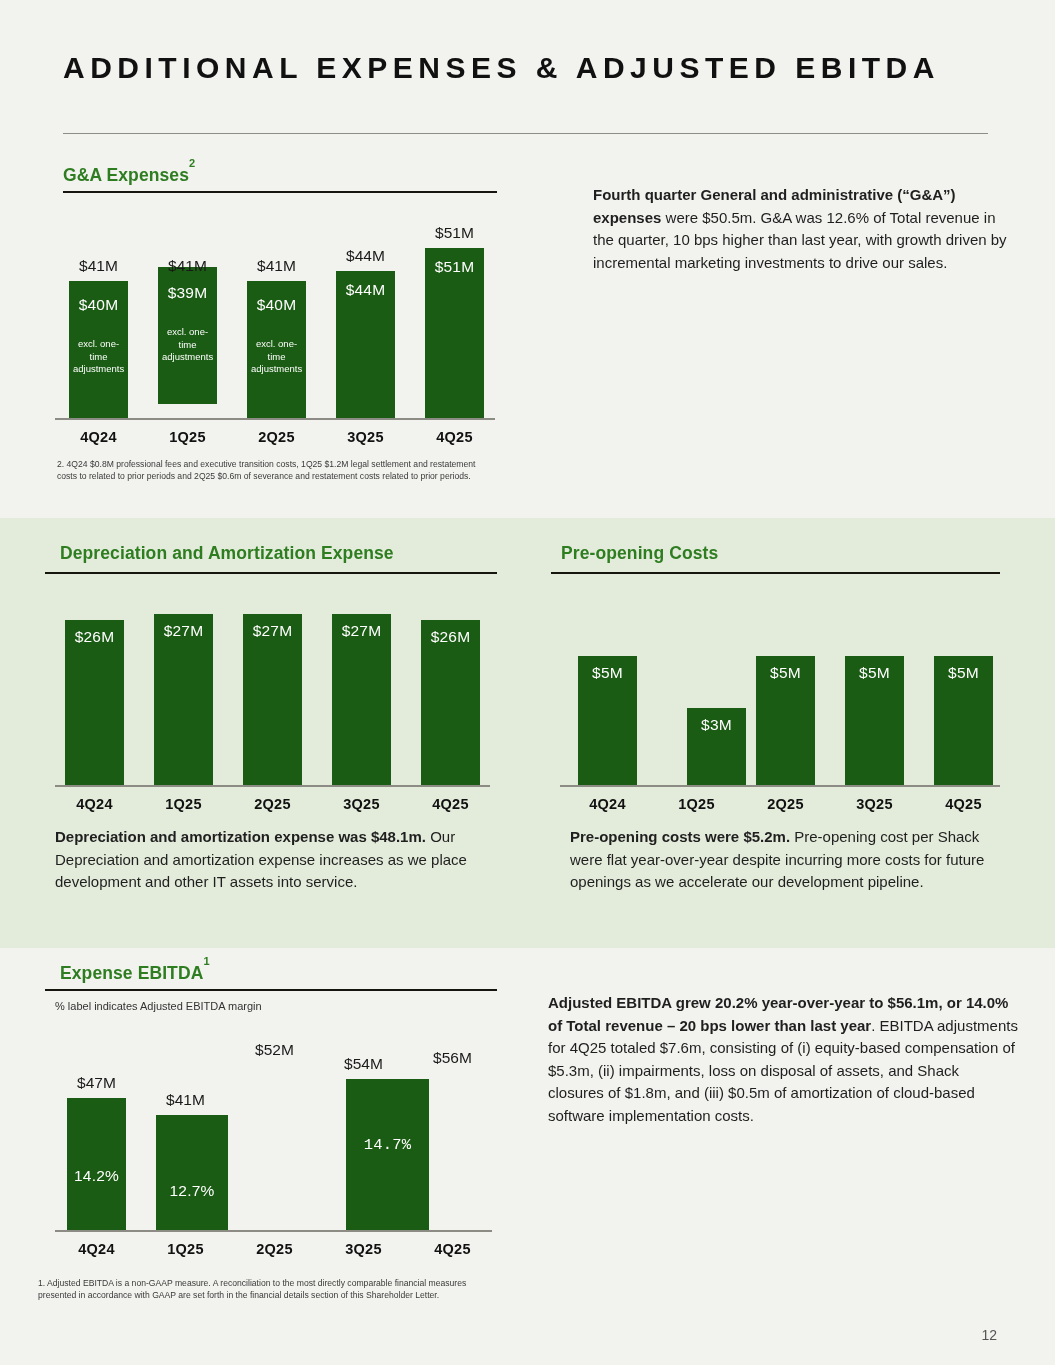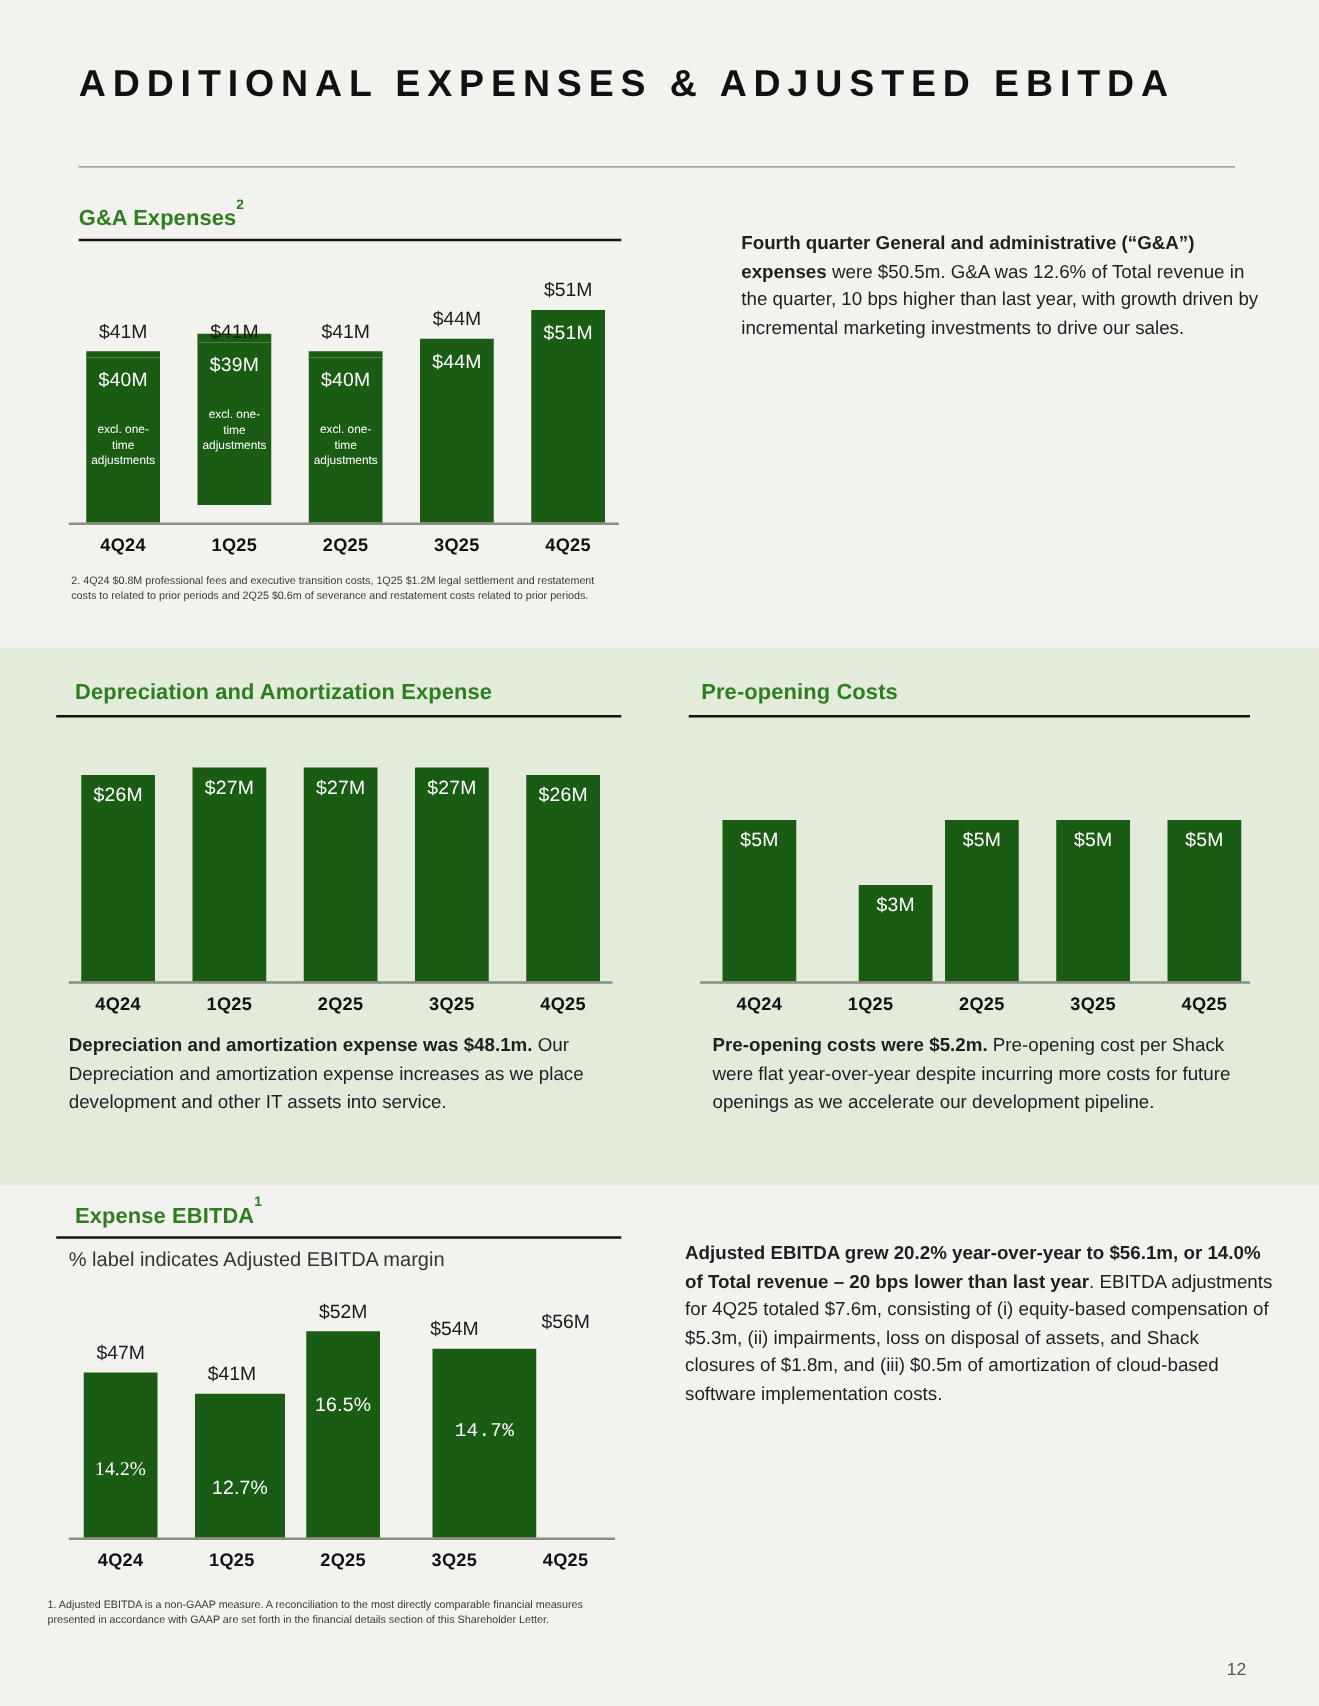--- a/index.html
+++ b/index.html
@@ -68,21 +68,21 @@
   .copy{
     position:absolute;font-size:15px;line-height:22.5px;color:#1f1f1f;
   }
   .copy b{font-weight:bold;}
 
   .fnote{
     position:absolute;font-size:8.6px;line-height:12.4px;color:#3a3a3a;
   }
 
   #chart-subtitle{
-    position:absolute;font-size:16px;color:#333;
+    position:absolute;font-size:11px;color:#333;
   }
 
   #page-number{
     position:absolute;right:58px;bottom:22px;
     font-size:14px;color:#555;
   }
 </style>
 </head>
 <body>
 
@@ -242,38 +242,33 @@
 <div class="sec-title" style="left:60px;top:962px;">
   <span>Expense EBITDA</span><sup>1</sup>
 </div>
 <div class="sec-rule" style="left:45px;top:989px;width:452px;"></div>
 <div id="chart-subtitle" style="left:55px;top:1000px;">% label indicates Adjusted EBITDA margin</div>
 
 <div class="chart" id="chart-ebitda" style="left:55px;top:1020px;width:440px;height:250px;">
     <div class="plot" style="height:250px;">
       <div class="axis" style="top:210px;width:437px;left:0px;"></div>
       <div style="position:absolute;left:12px;top:78px;width:59px;height:132px;">
-        <div class="bar" style="left:0;width:59px;height:132px;font-family:Liberation Serif, serif;">
+        <div class="bar" style="left:0;width:59px;height:132px;">
           <div class="inlabel" style="top:69px;">14.2%</div>
         </div>
       </div>
       <div class="toplabel" style="left:0px;width:83px;top:54px;">$47M</div>
       <div class="xlab" style="left:-4px;width:91px;top:221px;">4Q24</div>
       <div style="position:absolute;left:101px;top:95px;width:59px;height:115px;">
         <div class="bar" style="left:0;width:72px;height:115px;">
           <div class="inlabel" style="top:67px;">12.7%</div>
         </div>
       </div>
       <div class="toplabel" style="left:89px;width:83px;top:71px;">$41M</div>
       <div class="xlab" style="left:85px;width:91px;top:221px;">1Q25</div>
-      <div style="position:absolute;left:190px;top:45px;width:59px;height:165px;">
-        <div class="bar" style="left:0;width:59px;height:165px;">
-          <div class="inlabel" style="top:51px;">16.5%</div>
-        </div>
-      </div>
       <div class="toplabel" style="left:178px;width:83px;top:21px;">$52M</div>
       <div class="xlab" style="left:174px;width:91px;top:221px;">2Q25</div>
       <div style="position:absolute;left:279px;top:59px;width:59px;height:151px;">
         <div class="bar" style="left:12px;width:83px;height:151px;font-family:Liberation Mono, monospace;">
           <div class="inlabel" style="top:57px;">14.7%</div>
         </div>
       </div>
       <div class="toplabel" style="left:267px;width:83px;top:35px;">$54M</div>
       <div class="xlab" style="left:263px;width:91px;top:221px;">3Q25</div>
       <div class="toplabel" style="left:356px;width:83px;top:29px;">$56M</div>

